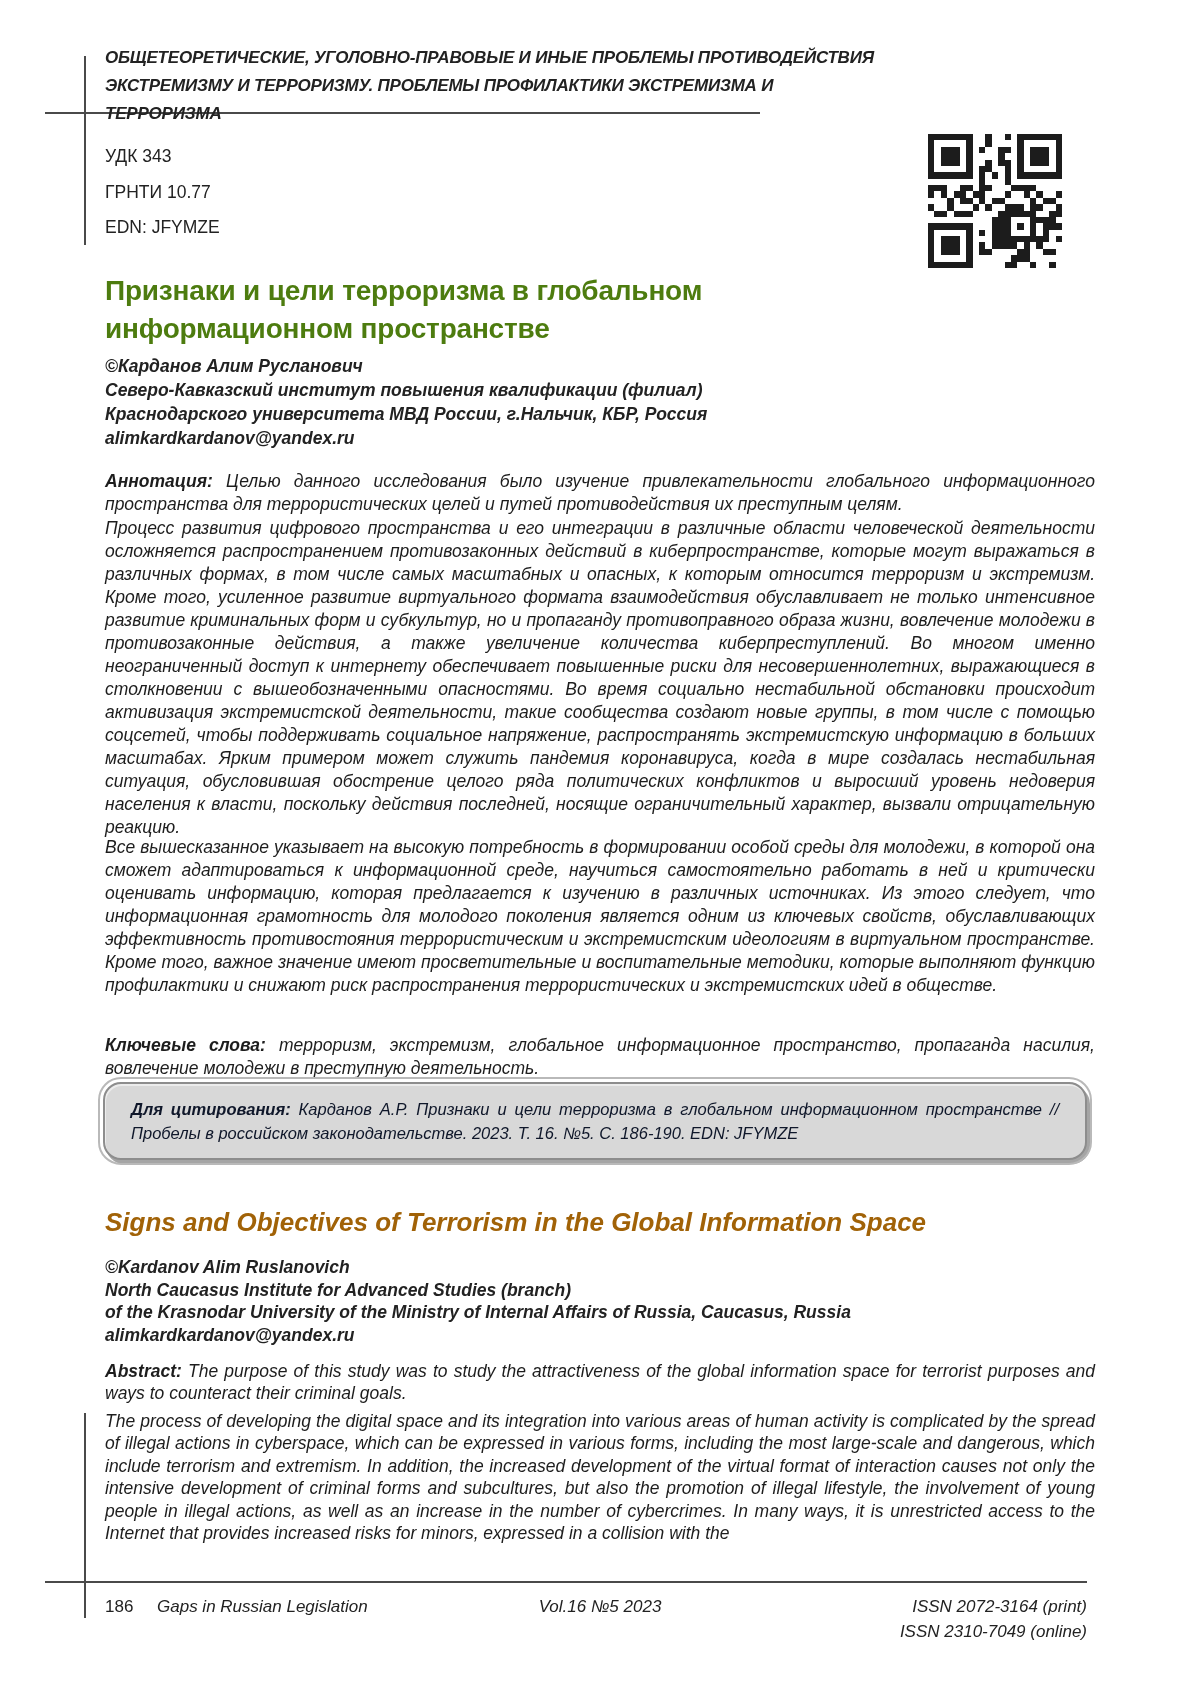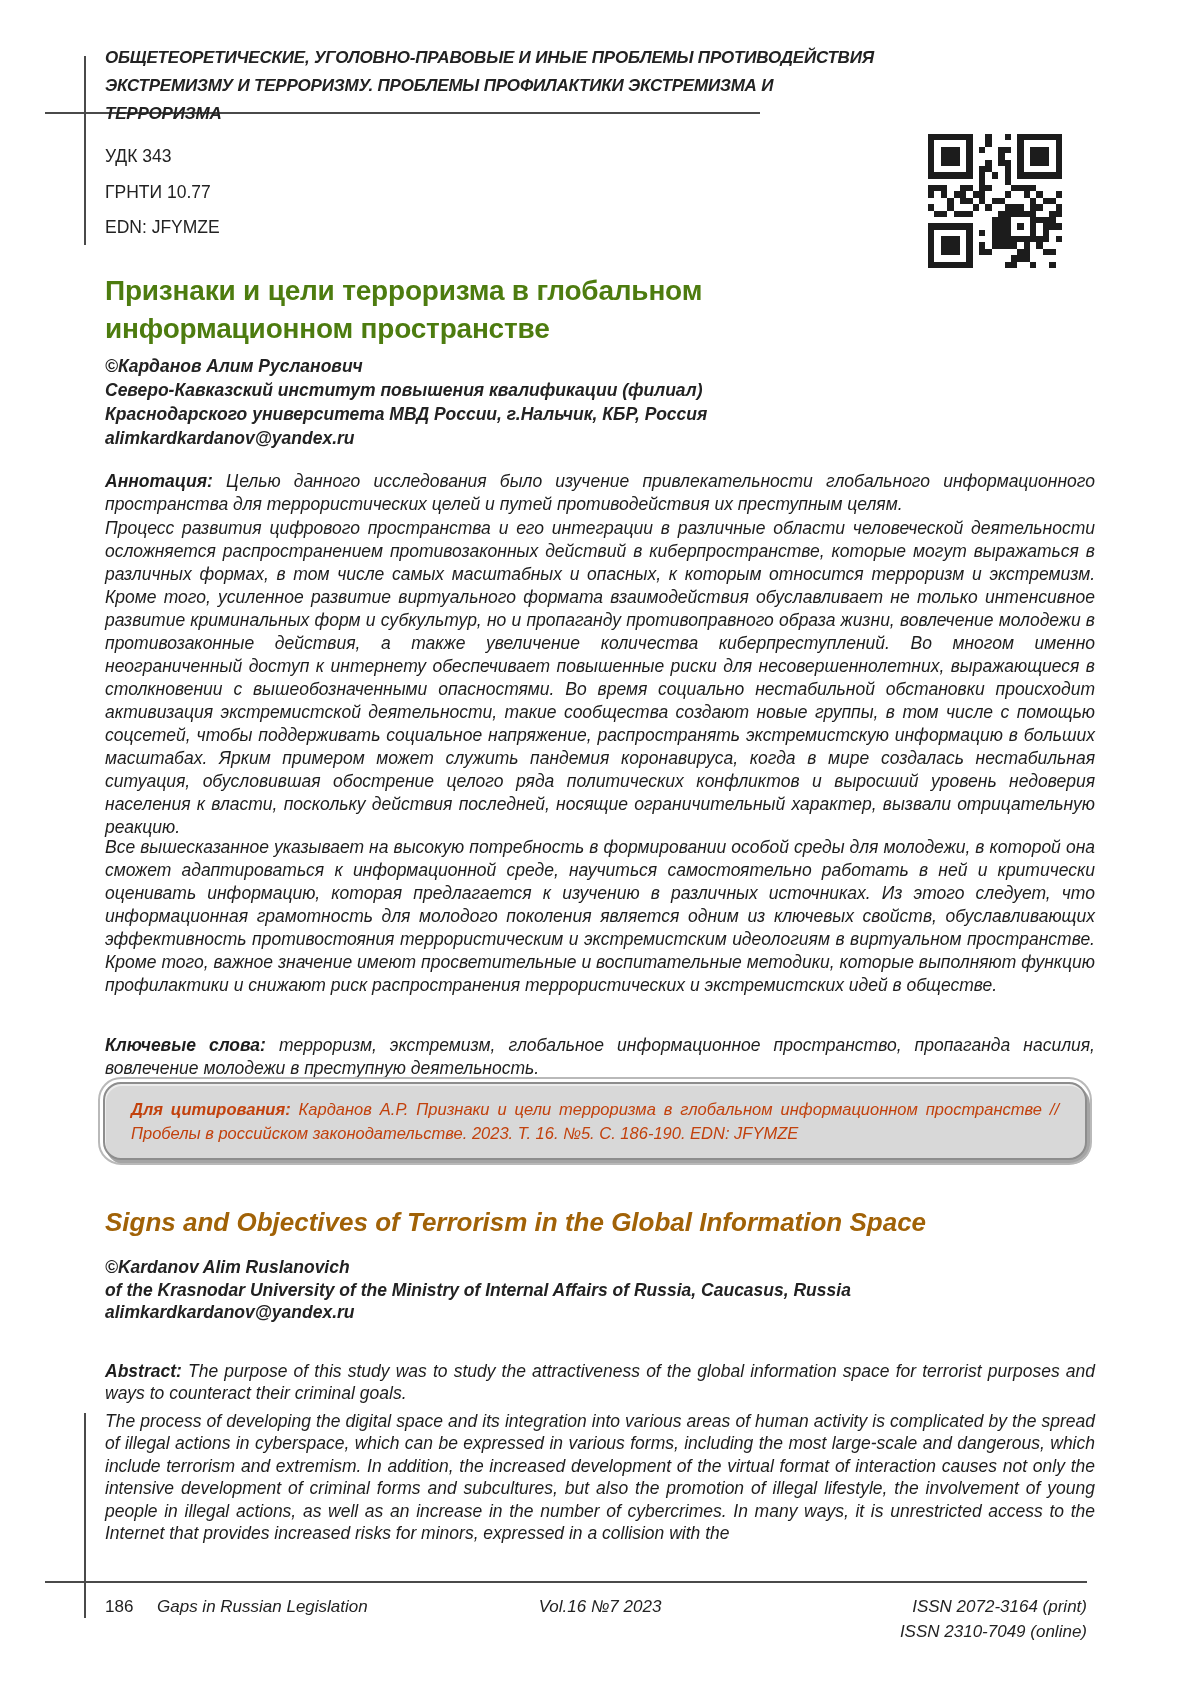--- a/index.html
+++ b/index.html
@@ -37,21 +37,21 @@
   #annotation{top:470px;}
   #p1-ru{top:517px;}
   #p2-ru{top:836px;}
   #keywords{top:1034px;}
 
   .cite-box{position:absolute;left:103px;top:1082px;width:984px;box-sizing:border-box;
             background:#d8d8d8;border:2px solid #8d8d8d;border-radius:18px;
             outline:2px solid #b9b9b9;outline-offset:3px;
             box-shadow:3px 4px 0 0 #a5a5a5, inset 1px 2px 0 0 #ececec;
             padding:13px 26px;}
-  .cite-text{font-style:italic;font-size:16.5px;line-height:24px;text-align:justify;color:#c2410c;}
+  .cite-text{font-style:italic;font-size:16.5px;line-height:24px;text-align:justify;color:#0f172a;}
 
   .title-en{position:absolute;left:105px;top:1206px;width:990px;
             font-weight:bold;font-style:italic;font-size:26px;line-height:32px;color:#a16207;}
 
   #abstract{top:1360px;line-height:22.4px;}
   #p1-en{top:1410px;line-height:22.4px;}
 
   .footer-text{position:absolute;font-size:17px;color:#222;}
   #footer-page{left:105px;top:1597px;font-style:normal;}
   #footer-journal{left:157px;top:1597px;font-style:italic;}
@@ -325,30 +325,31 @@
     <div class="cite-text">
       <b>Для цитирования:</b>
       <span>Карданов А.Р. Признаки и цели терроризма в глобальном информационном пространстве // Пробелы в российском законодательстве. 2023. Т. 16. №5. С. 186-190. EDN: JFYMZE</span>
     </div>
   </div>
 
   <div class="title-en">Signs and Objectives of Terrorism in the Global Information Space</div>
 
   <div class="author-block" id="author-en">
     <div>©Kardanov Alim Ruslanovich</div>
+    <div>North Caucasus Institute for Advanced Studies (branch)</div>
     <div>of the Krasnodar University of the Ministry of Internal Affairs of Russia, Caucasus, Russia</div>
     <div>alimkardkardanov@yandex.ru</div>
   </div>
 
   <div class="para" id="abstract">
     <b>Abstract:</b>
     <span>The purpose of this study was to study the attractiveness of the global information space for terrorist purposes and ways to counteract their criminal goals.</span>
   </div>
 
   <div class="para" id="p1-en">The process of developing the digital space and its integration into various areas of human activity is complicated by the spread of illegal actions in cyberspace, which can be expressed in various forms, including the most large-scale and dangerous, which include terrorism and extremism. In addition, the increased development of the virtual format of interaction causes not only the intensive development of criminal forms and subcultures, but also the promotion of illegal lifestyle, the involvement of young people in illegal actions, as well as an increase in the number of cybercrimes. In many ways, it is unrestricted access to the Internet that provides increased risks for minors, expressed in a collision with the</div>
 
   <div class="footer-text" id="footer-page">186</div>
   <div class="footer-text" id="footer-journal">Gaps in Russian Legislation</div>
-  <div class="footer-text" id="footer-volume">Vol.16  №7  2023</div>
+  <div class="footer-text" id="footer-volume">Vol.16  №5  2023</div>
   <div class="footer-text" id="footer-issn-print">ISSN 2072-3164 (print)</div>
   <div class="footer-text" id="footer-issn-online">ISSN 2310-7049 (online)</div>
 
 </div>
 
 </body></html>

